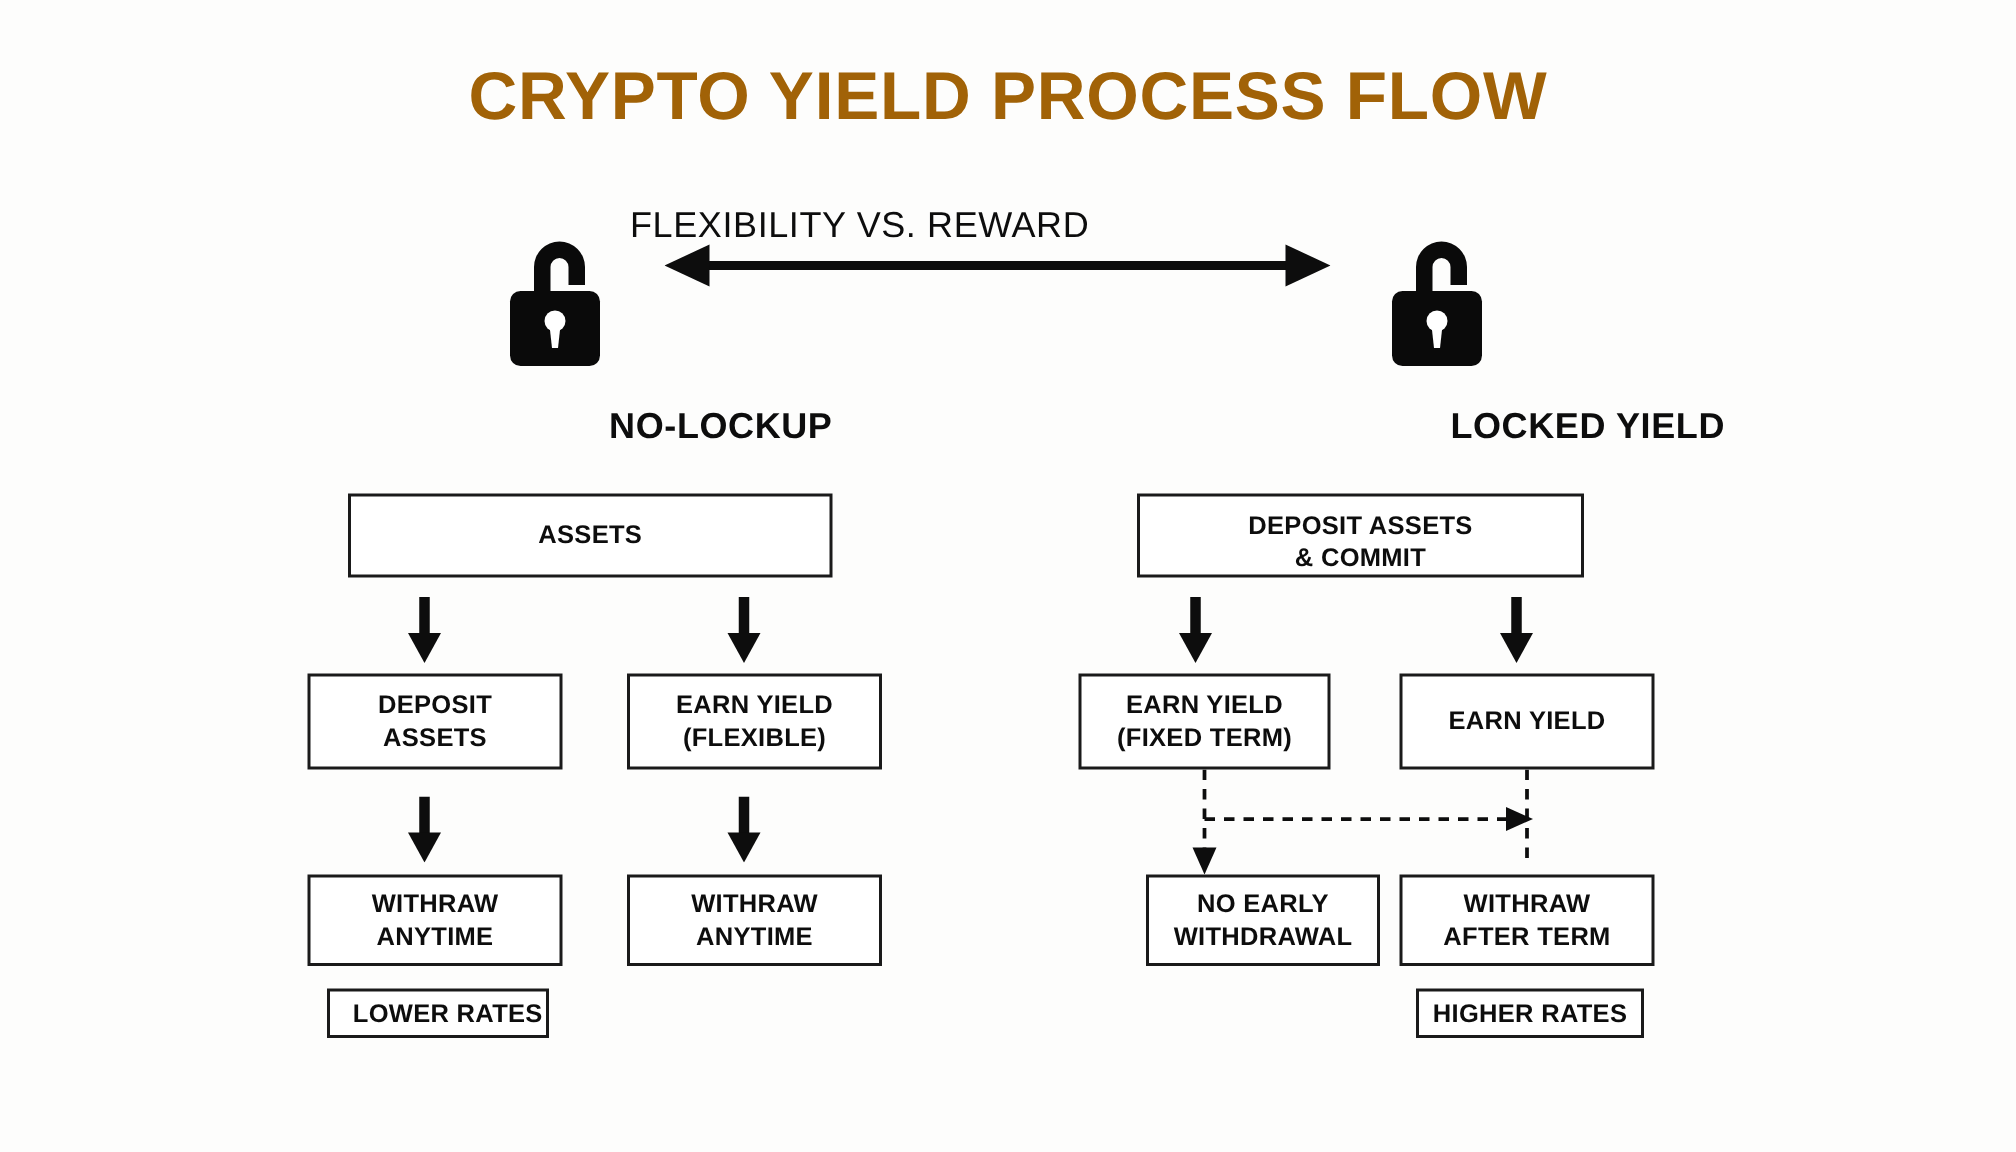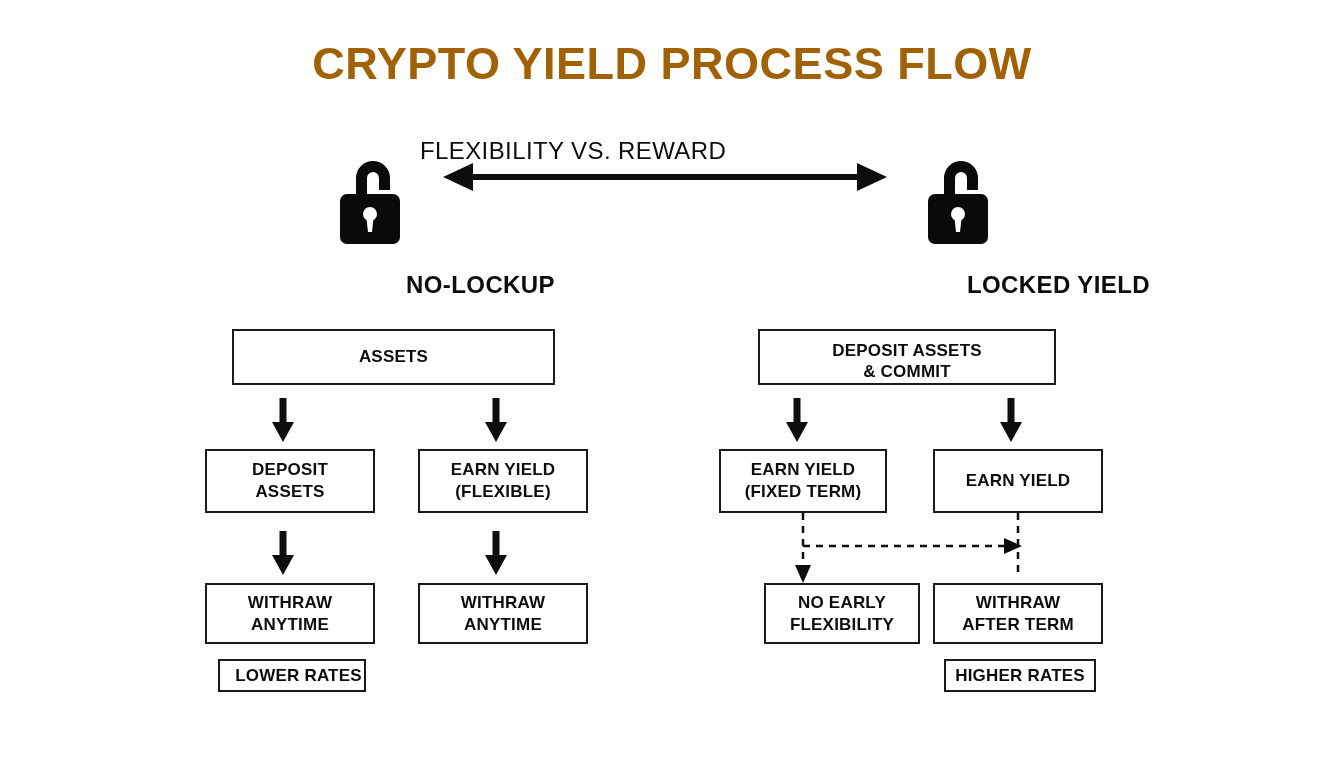--- a/index.html
+++ b/index.html
@@ -246,21 +246,21 @@
 
     <line x1="23" y1="33" x2="228" y2="33" stroke="#0d0d0d" stroke-width="2.5" stroke-dasharray="7,6"></line>
     <polygon points="242,33 224,25 224,41" fill="#0d0d0d"></polygon>
 
     <line x1="238" y1="0" x2="238" y2="64" stroke="#0d0d0d" stroke-width="2.5" stroke-dasharray="7,6"></line>
   </svg>
 
   <div class="box b-r-noearly">
     <span>
       <span>NO EARLY</span><br>
-      <span>FLEXIBILITY</span>
+      <span>WITHDRAWAL</span>
     </span>
   </div>
   <div class="box b-r-after">
     <span>
       <span>WITHRAW</span><br>
       <span>AFTER TERM</span>
     </span>
   </div>
 
   <div class="box badge b-higher-rates">

